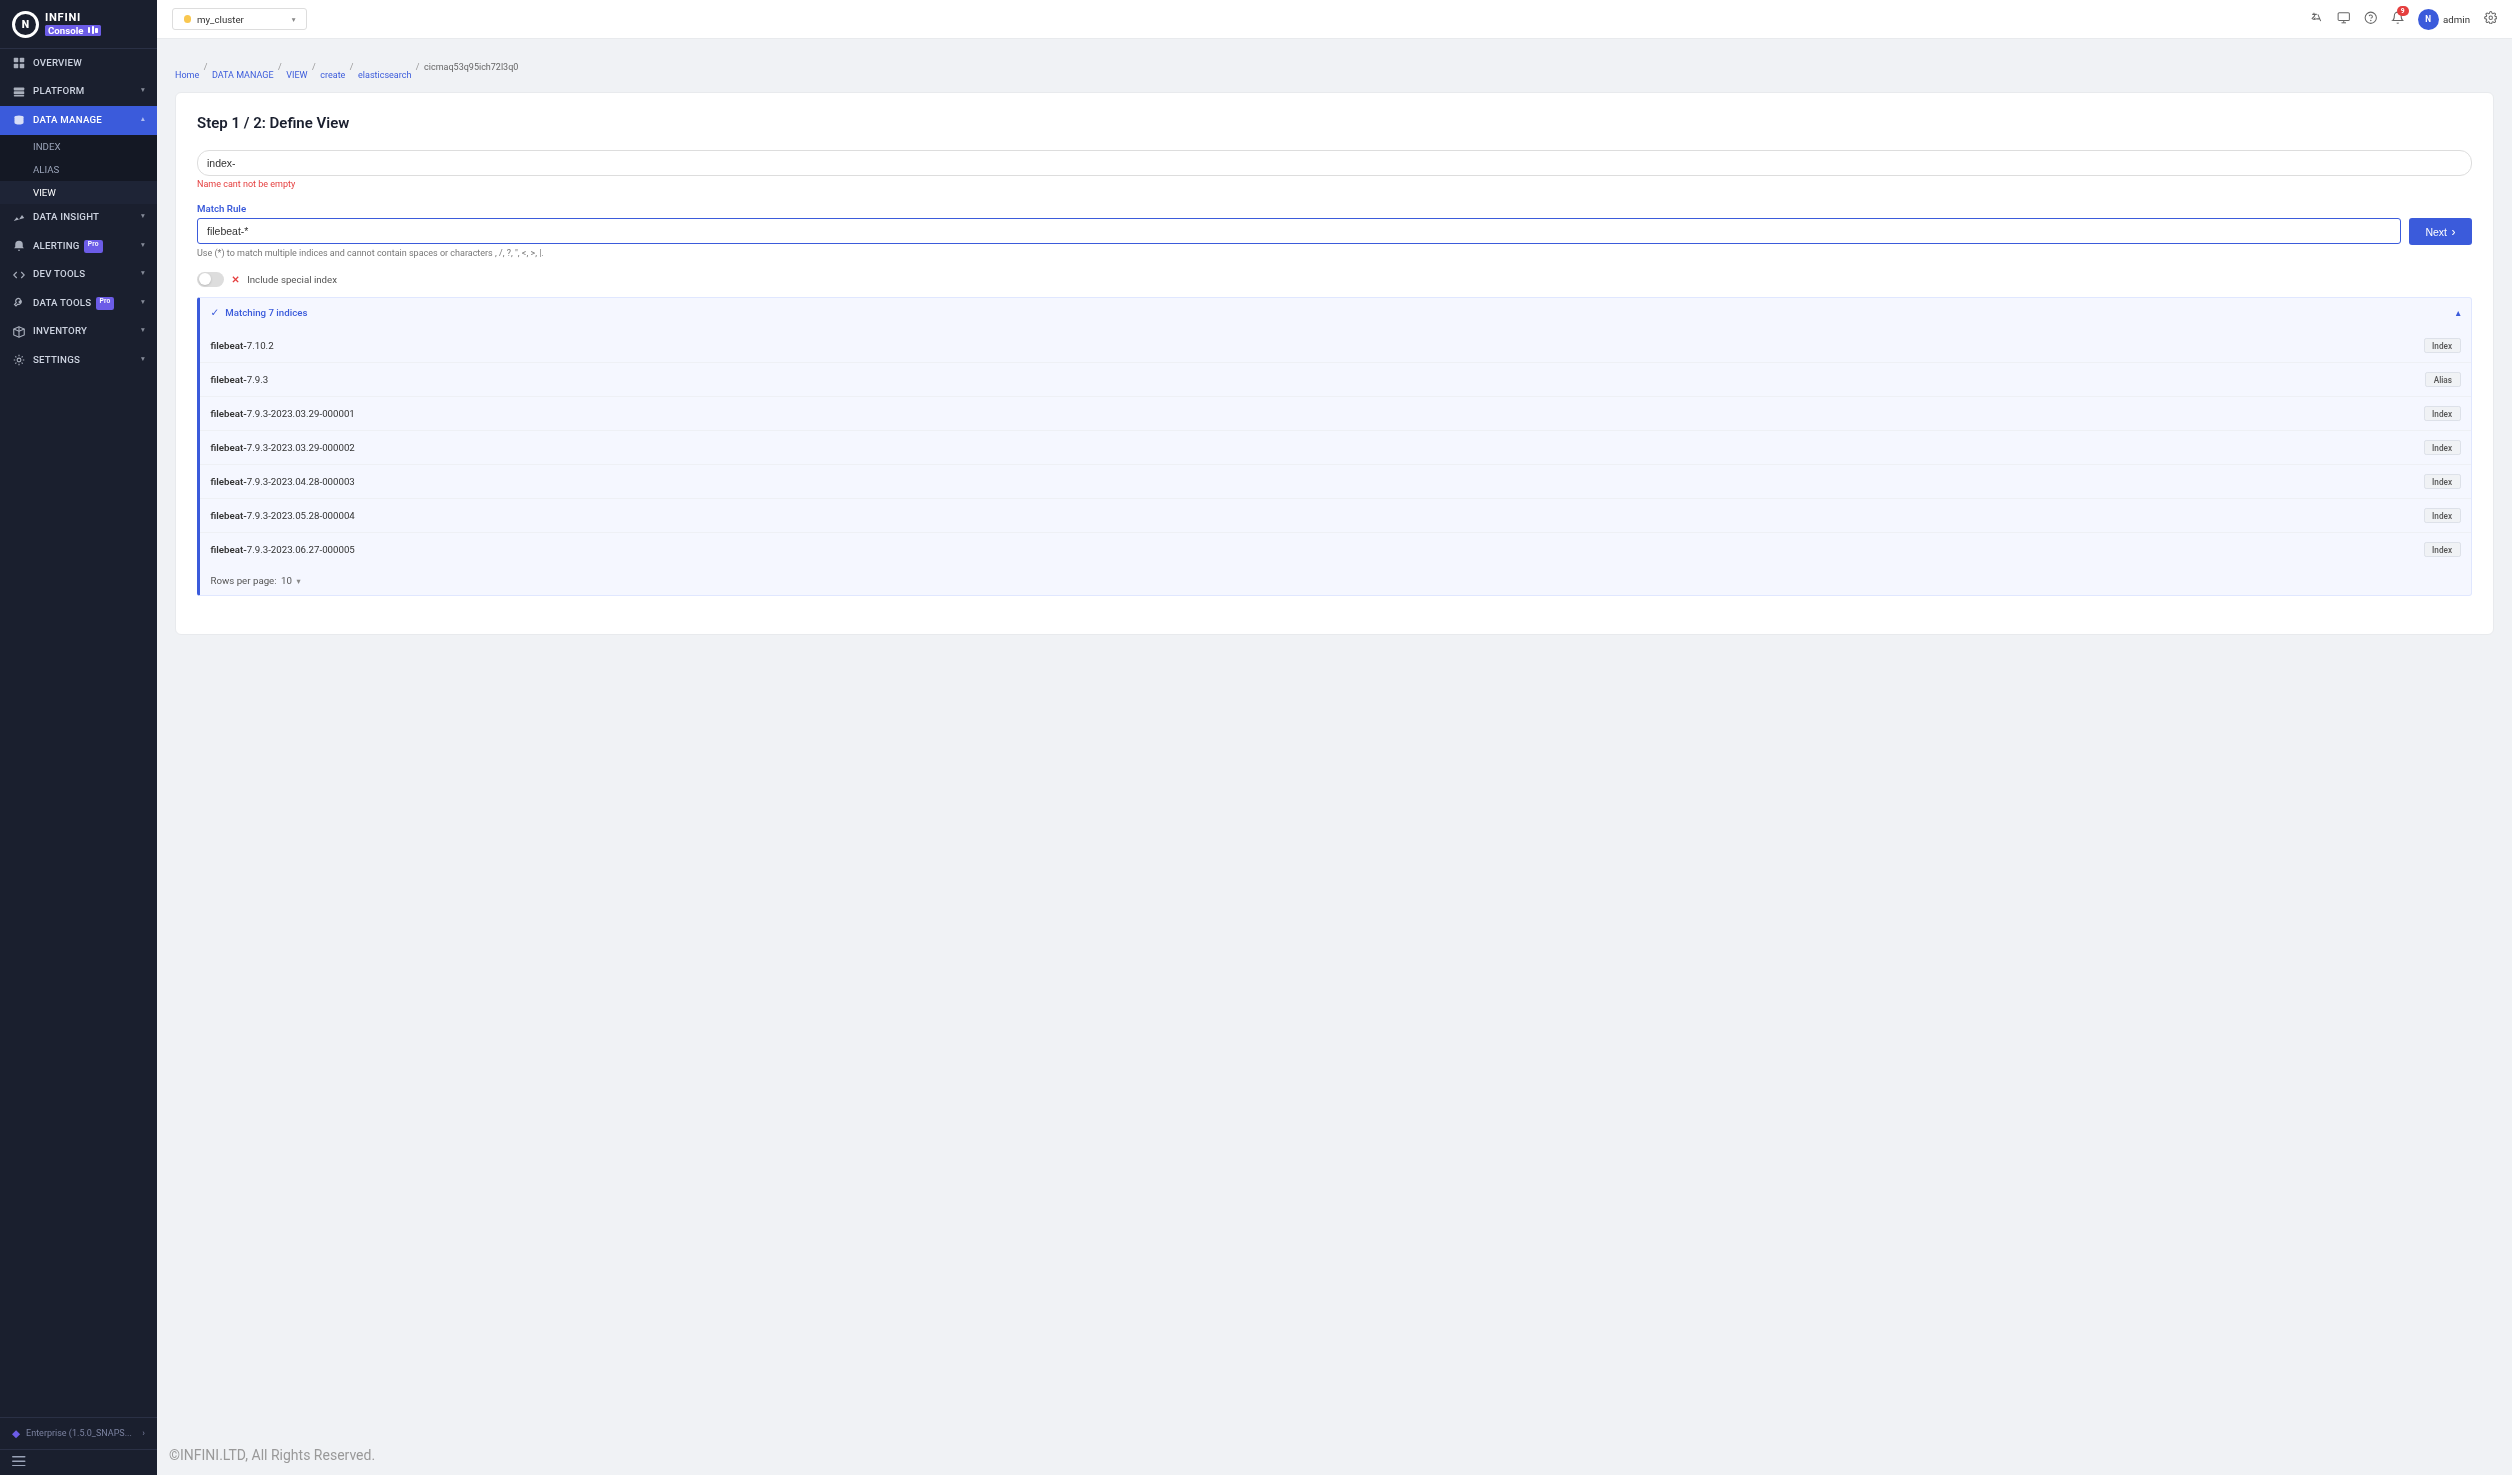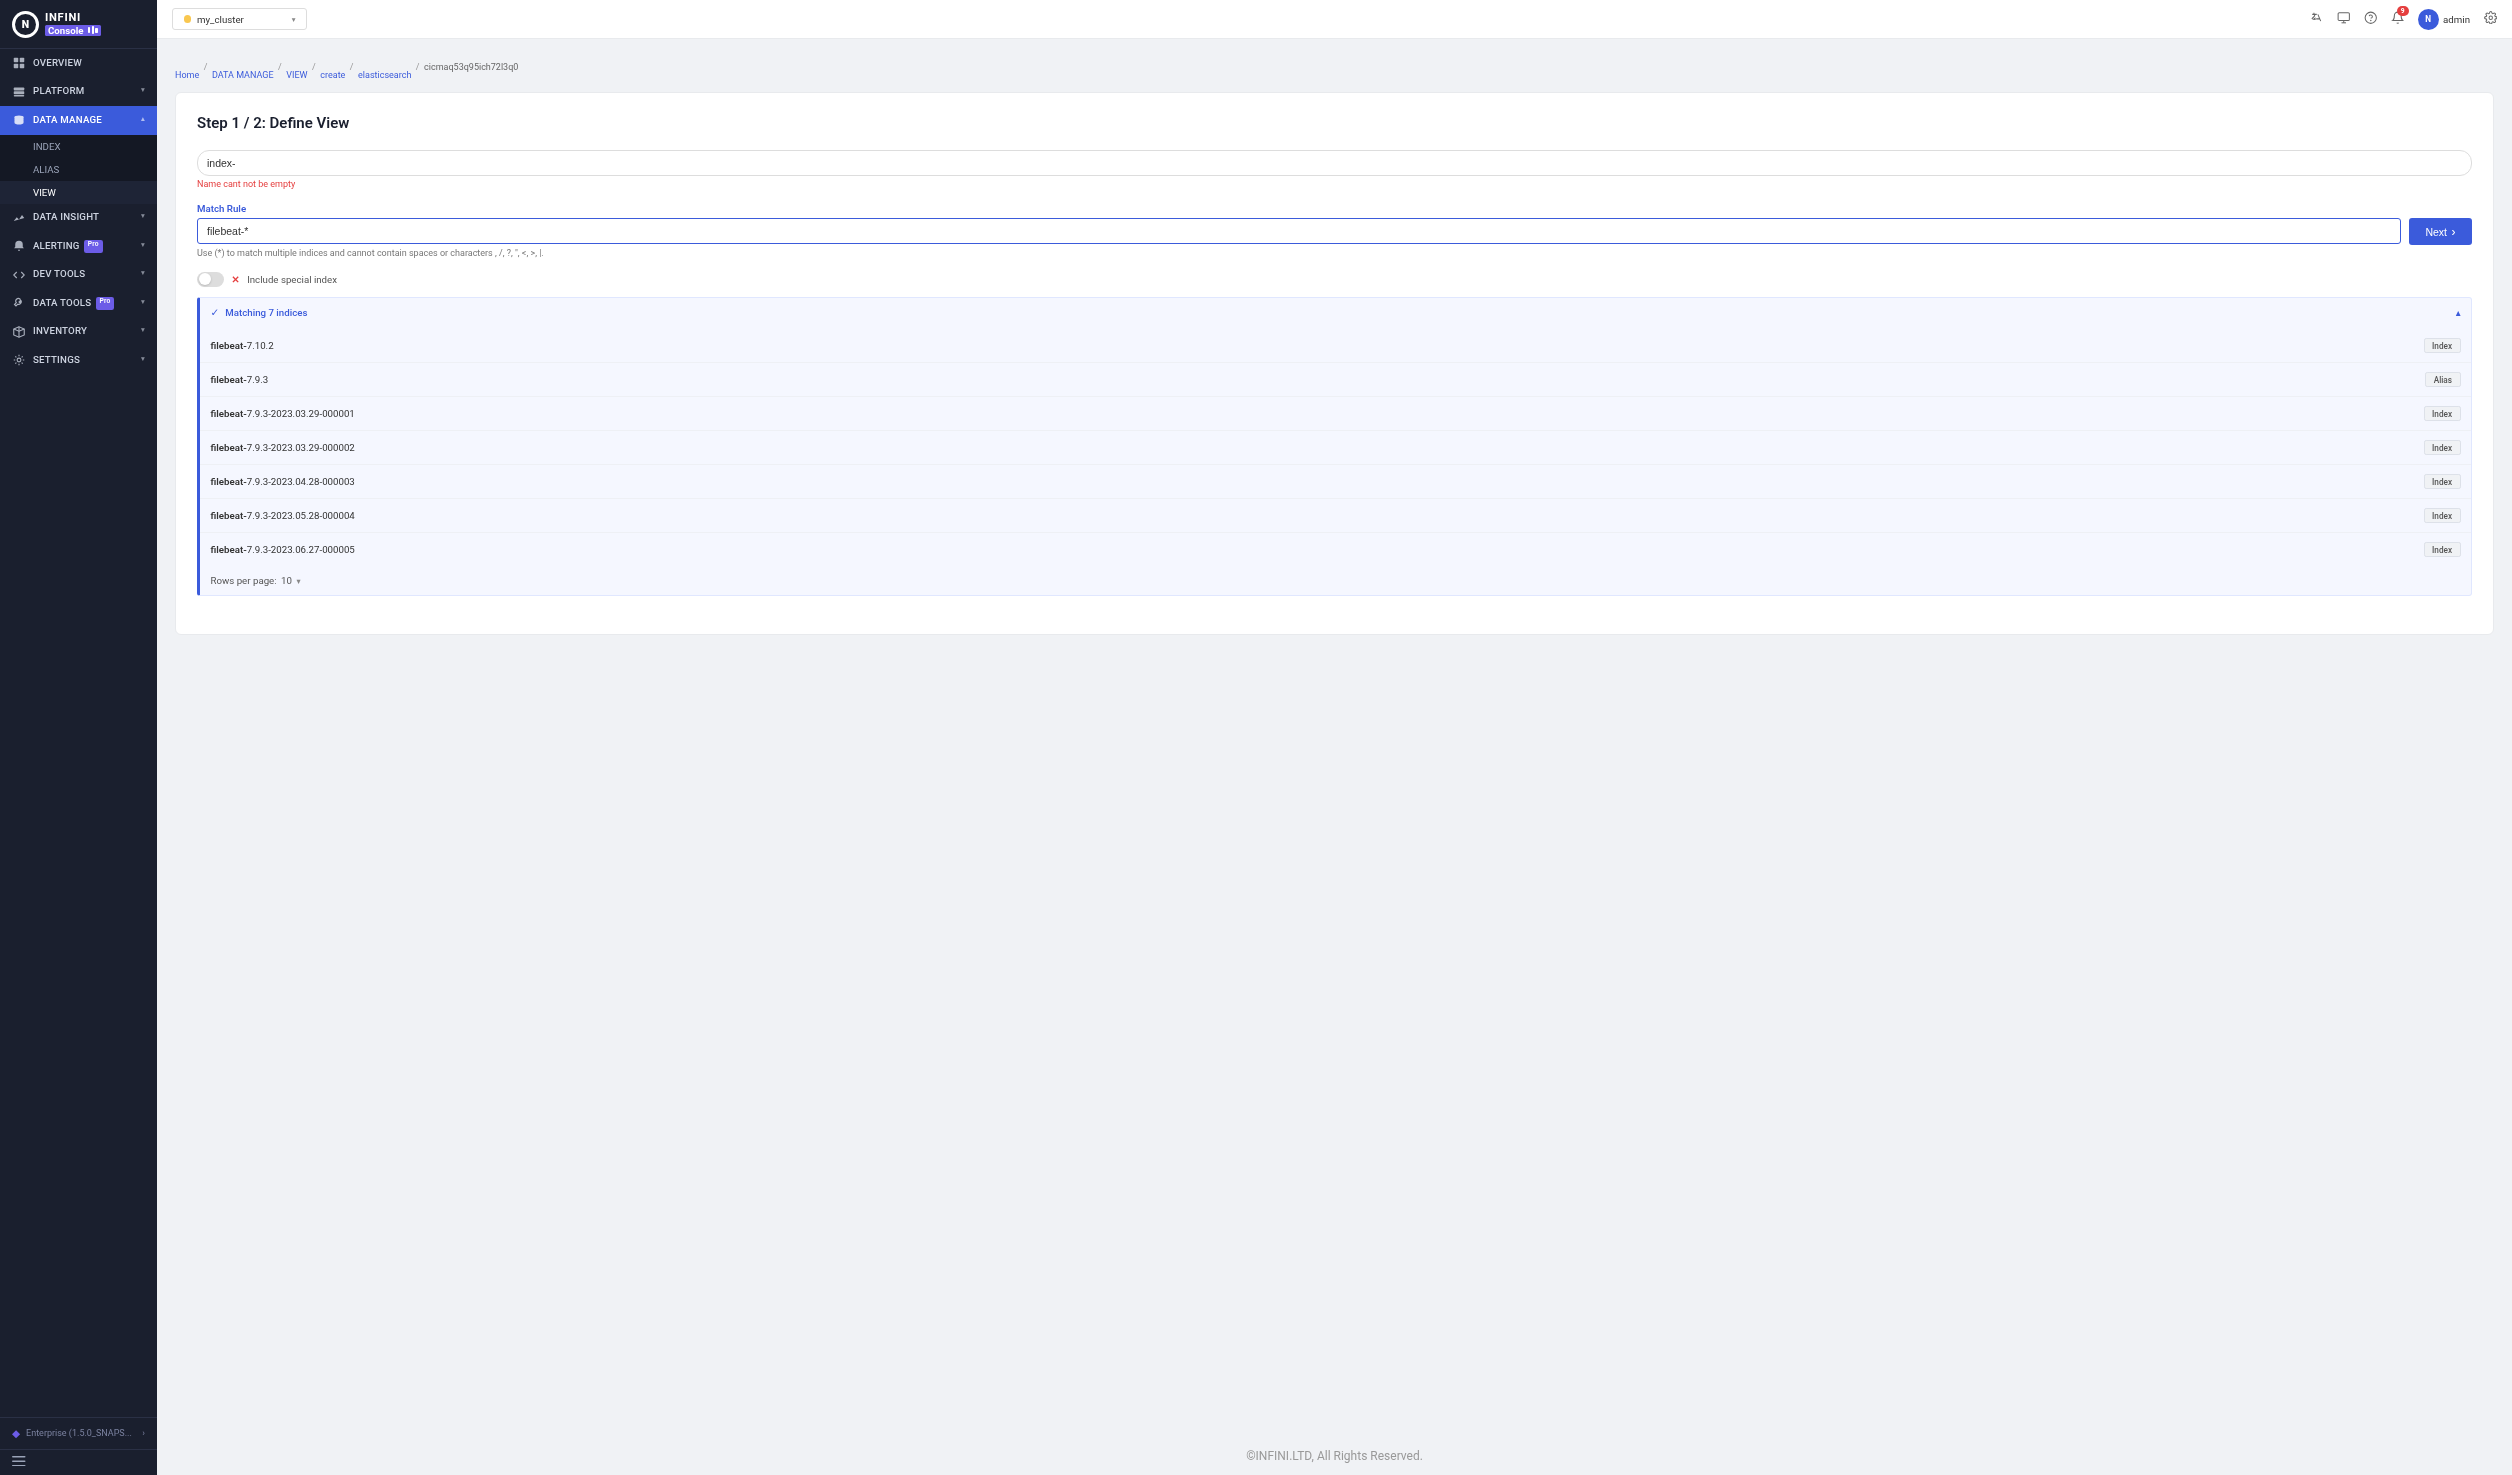--- a/index.html
+++ b/index.html
@@ -94,21 +94,21 @@
     .indices-table td.name-cell { font-weight: 400; }
     .indices-table td.name-cell strong { font-weight: 600; }
     .indices-table td.badge-cell { text-align: right; }
     .index-badge { display: inline-block; background: #f0f2f5; border: 0.7px solid #dde1e9; color: #555; font-size: 8.2px; font-weight: 500; padding: 1.5px 7.5px; border-radius: 2.2px; }
 
     
     .rows-per-page { display: flex; align-items: center; gap: 4.5px; padding: 9px 10.5px; font-size: 9.7px; color: #555; cursor: pointer; }
     .rows-per-page .chevron { color: #888; font-size: 8.2px; }
 
     
-    .footer { text-align: center; padding: 12px; font-size: 12px; color: #999; background: #f0f2f5; }
+    .footer { text-align: left; padding: 12px; font-size: 14px; color: #999; background: #f0f2f5; }
 
     
     .icon-svg { width: 12px; height: 12px; }
   </style>
 </head>
 <body>
 
 <nav class="sidebar">
   <div class="sidebar-logo">
     <div class="logo-icon">

